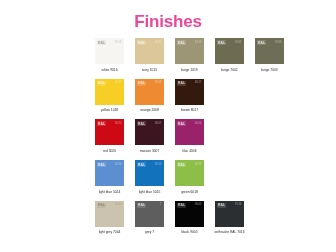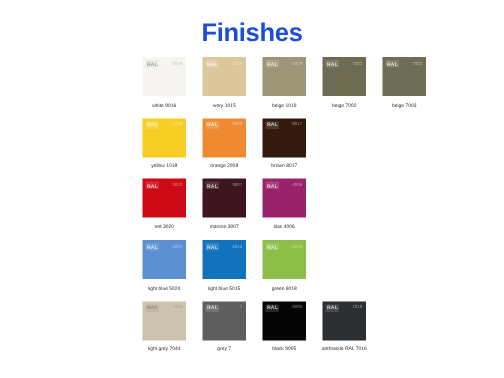--- a/index.html
+++ b/index.html
@@ -17,21 +17,21 @@
     position: relative;
     width: 336px;
     height: 252px;
     background: #ffffff;
     box-sizing: border-box;
   }
   .page-title {
     text-align: center;
     font-size: 17px;
     font-weight: bold;
-    color: #1d4ed8;
+    color: #ec4899;
     letter-spacing: -0.2px;
     margin: 0;
     padding-top: 12px;
     line-height: 20px;
     font-family: "Liberation Sans", sans-serif;
   }
   .swatch-grid {
     margin-top: 6px;
     padding-left: 95px;
     padding-right: 8px;

